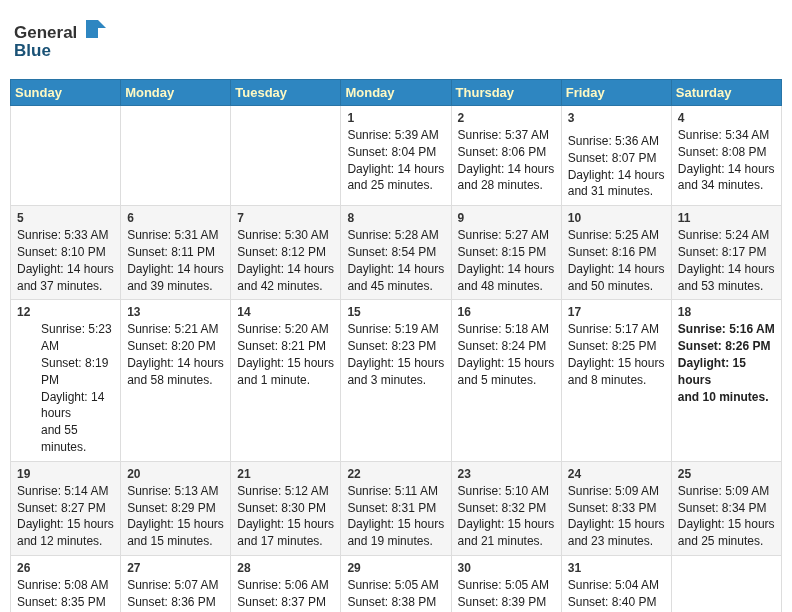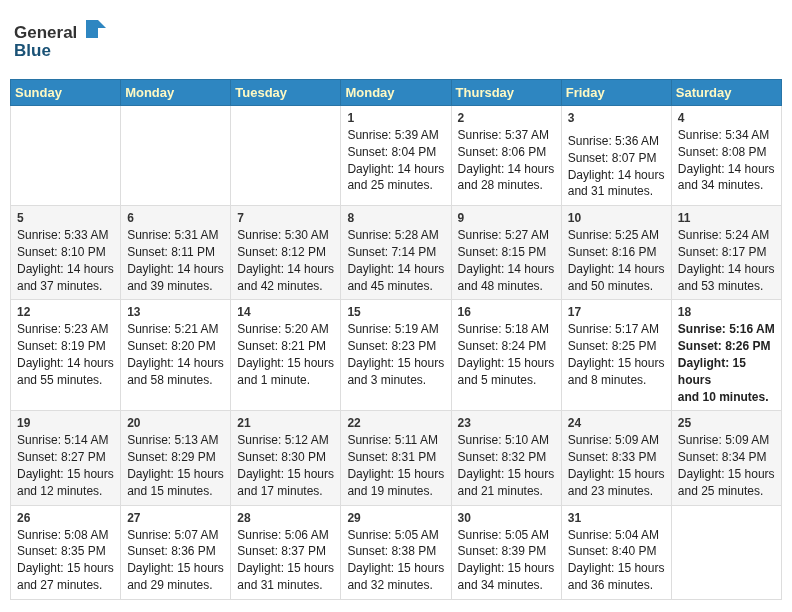--- a/index.html
+++ b/index.html
@@ -163,21 +163,21 @@
         <td>
           <span class="day-number">7</span>
           <div class="day-info" style="white-space: pre-line;">Sunrise: 5:30 AM
 Sunset: 8:12 PM
 Daylight: 14 hours
 and 42 minutes.</div>
         </td>
         <td>
           <span class="day-number">8</span>
           <div class="day-info" style="white-space: pre-line;">Sunrise: 5:28 AM
-Sunset: 7:14 PM
+Sunset: 8:54 PM
 Daylight: 14 hours
 and 45 minutes.</div>
         </td>
         <td>
           <span class="day-number">9</span>
           <div class="day-info" style="white-space: pre-line;">Sunrise: 5:27 AM
 Sunset: 8:15 PM
 Daylight: 14 hours
 and 48 minutes.</div>
         </td>
@@ -192,21 +192,21 @@
           <span class="day-number">11</span>
           <div class="day-info" style="white-space: pre-line;">Sunrise: 5:24 AM
 Sunset: 8:17 PM
 Daylight: 14 hours
 and 53 minutes.</div>
         </td>
       </tr>
       <tr>
         <td>
           <span class="day-number">12</span>
-          <div class="day-info" style="white-space: pre-line;">Sunrise: 5:23 AM
+          <div class="day-info" style="white-space: pre-line; margin-left: 24px;">Sunrise: 5:23 AM
 Sunset: 8:19 PM
 Daylight: 14 hours
 and 55 minutes.</div>
         </td>
         <td>
           <span class="day-number">13</span>
           <div class="day-info" style="white-space: pre-line;">Sunrise: 5:21 AM
 Sunset: 8:20 PM
 Daylight: 14 hours
 and 58 minutes.</div>

